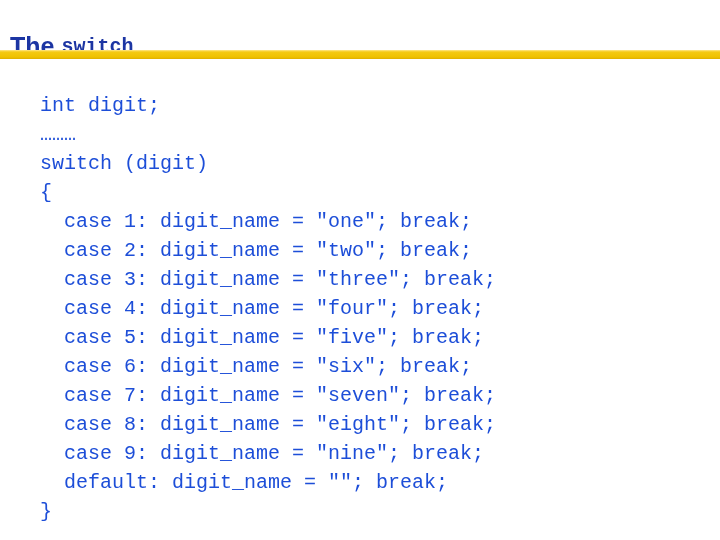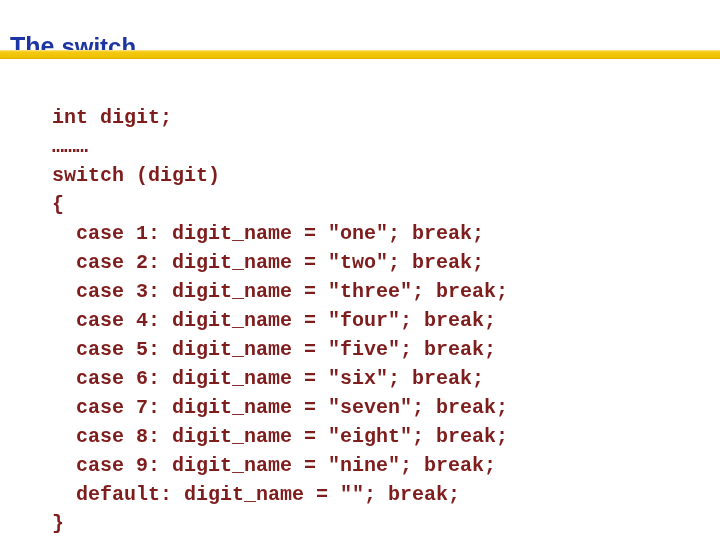--- a/index.html
+++ b/index.html
@@ -22,41 +22,41 @@
     height: 32px;
     display: flex;
     align-items: center;
     color: #1c35a3;
     font-family: "Liberation Sans", sans-serif;
     font-weight: bold;
     font-size: 25px;
     white-space: pre;
   }
   .title .kw {
-    font-family: Liberation Sans, sans-serif;
-    font-size: 24px;
+    font-family: Liberation Mono, monospace;
+    font-size: 20px;
     font-weight: bold;
     letter-spacing: 0px;
   }
   .gold-bar {
     position: absolute;
     left: 0;
     top: 50px;
     width: 720px;
     height: 9px;
     background: linear-gradient(to bottom, #ffe88c 0%, #f4c913 22%, #efc200 78%, #dfae00 100%);
   }
   .code {
     position: absolute;
     left: 40px;
     top: 91px;
-    margin: 12px;
-    color: #7f1d1d;
+    margin: 0;
+    color: #1d4ed8;
     font-family: "Liberation Mono", monospace;
-    font-weight: bold;
+    font-weight: normal;
     font-size: 20px;
     line-height: 29px;
     white-space: pre;
   }
   .code .line {
     height: 29px;
   }
 </style>
 </head>
 <body>

